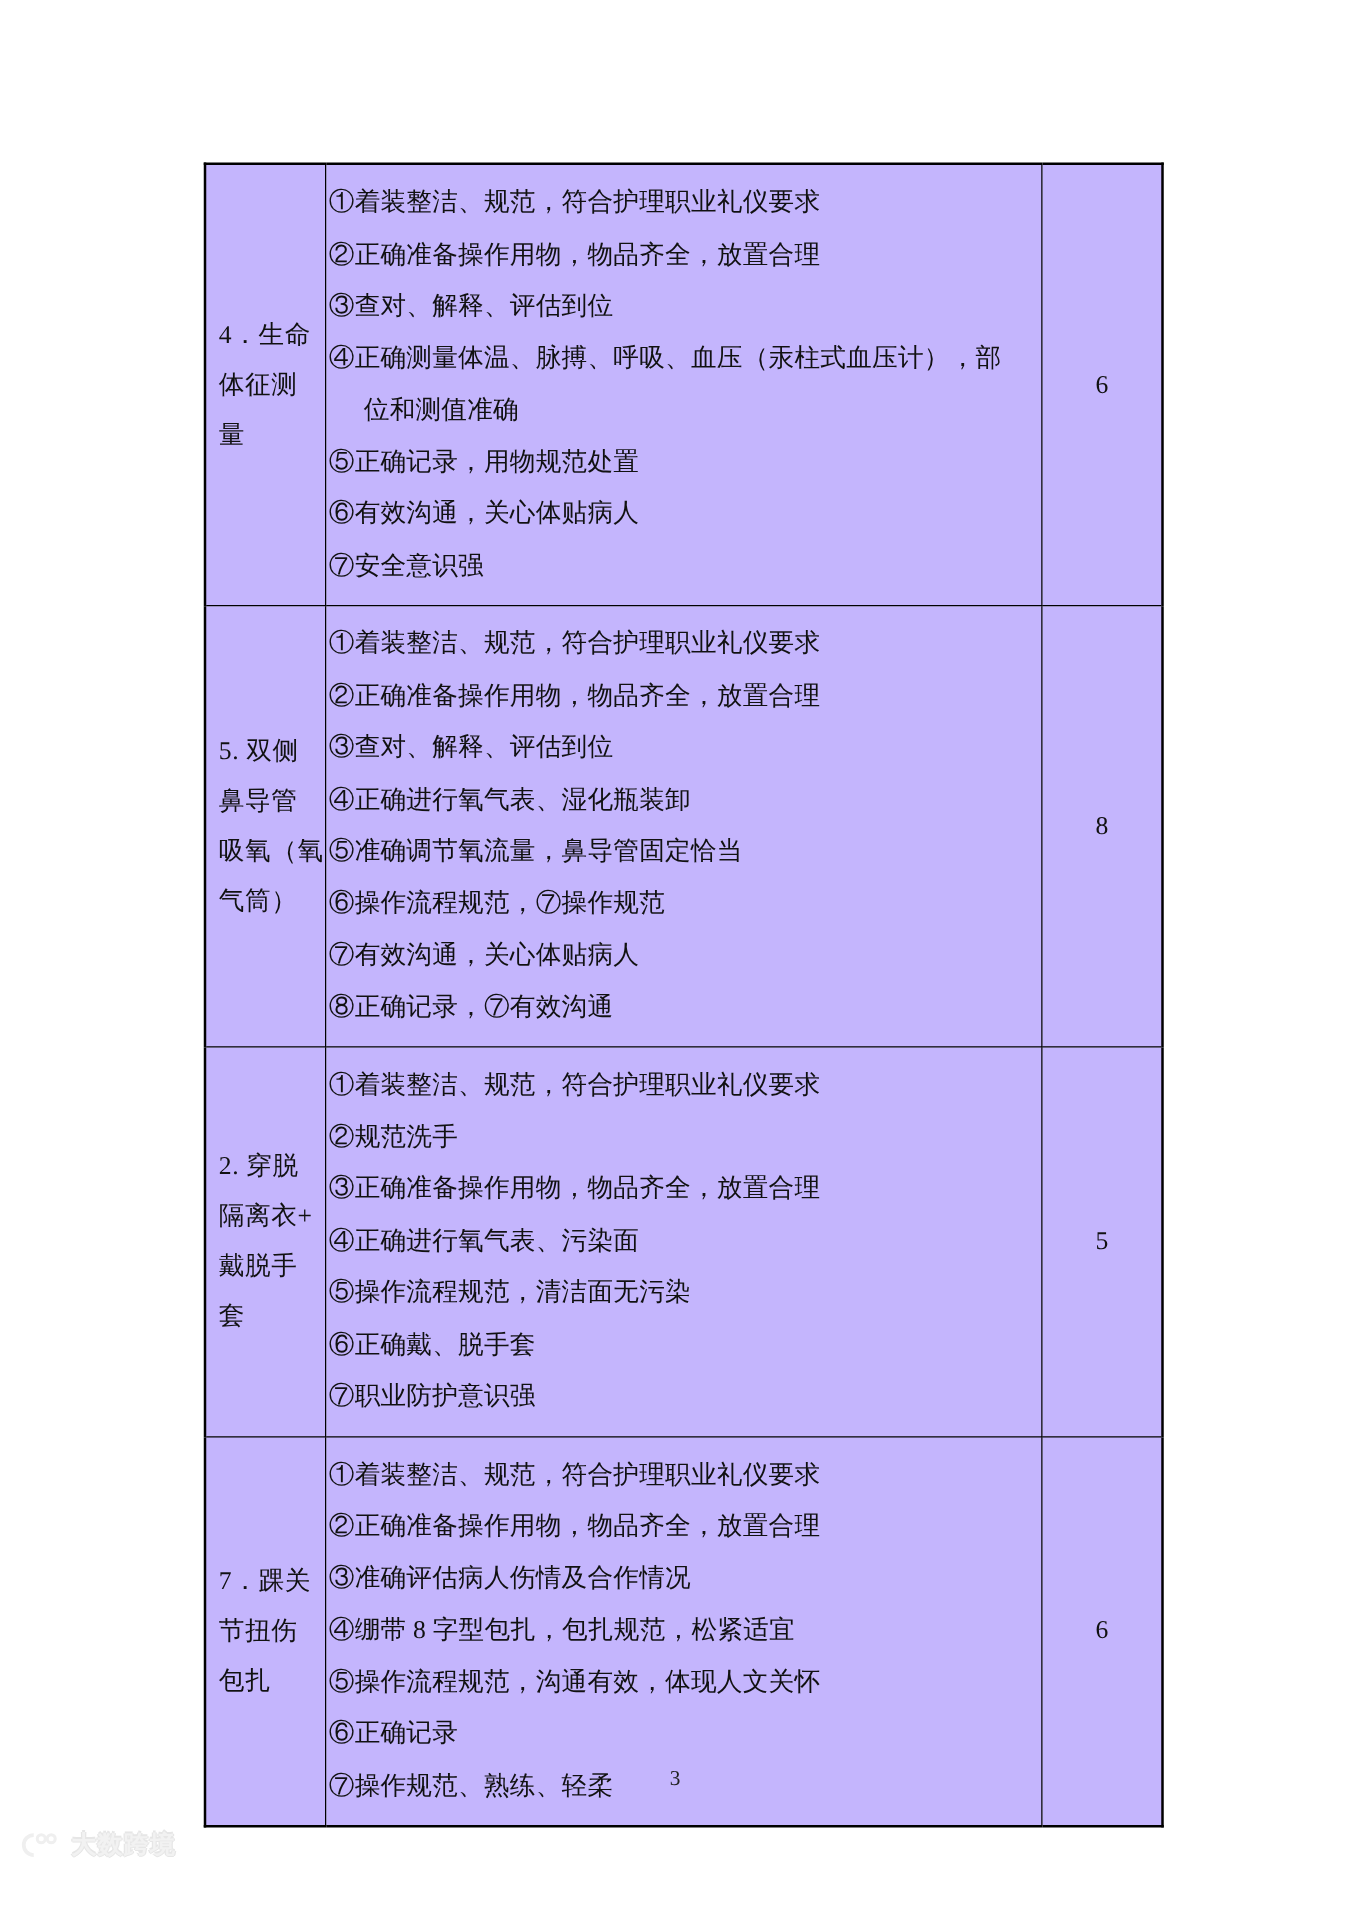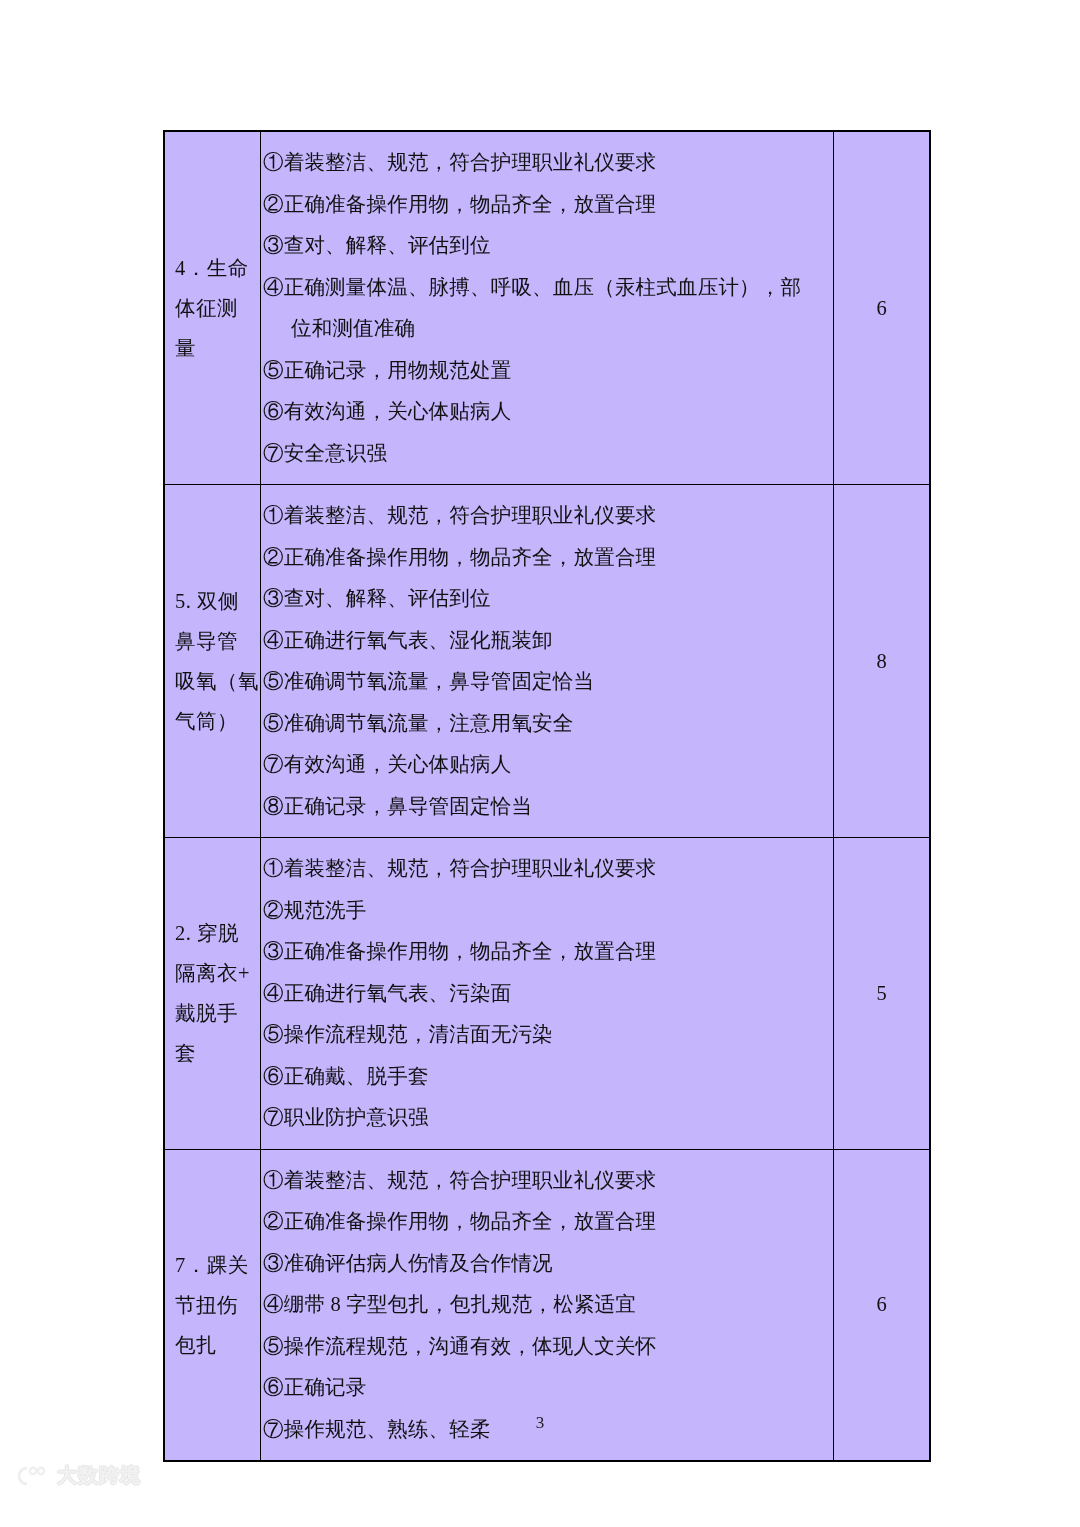--- a/index.html
+++ b/index.html
@@ -171,23 +171,23 @@
               <div class="name-line">气筒）</div>
             </div>
           </td>
           <td class="col-items">
             <div class="items-box">
               <div class="item-line">①着装整洁、规范，符合护理职业礼仪要求</div>
               <div class="item-line">②正确准备操作用物，物品齐全，放置合理</div>
               <div class="item-line">③查对、解释、评估到位</div>
               <div class="item-line">④正确进行氧气表、湿化瓶装卸</div>
               <div class="item-line">⑤准确调节氧流量，鼻导管固定恰当</div>
-              <div class="item-line">⑤准确调节氧流量，注意用氧安全</div>
+              <div class="item-line">⑥操作流程规范，⑦操作规范</div>
               <div class="item-line">⑦有效沟通，关心体贴病人</div>
-              <div class="item-line">⑧正确记录，鼻导管固定恰当</div>
+              <div class="item-line">⑧正确记录，⑦有效沟通</div>
             </div>
           </td>
           <td class="col-score">
             <div class="score-box">8</div>
           </td>
         </tr>
         <tr>
           <td class="col-name">
             <div class="name-box">
               <div class="name-line">2. 穿脱</div>

